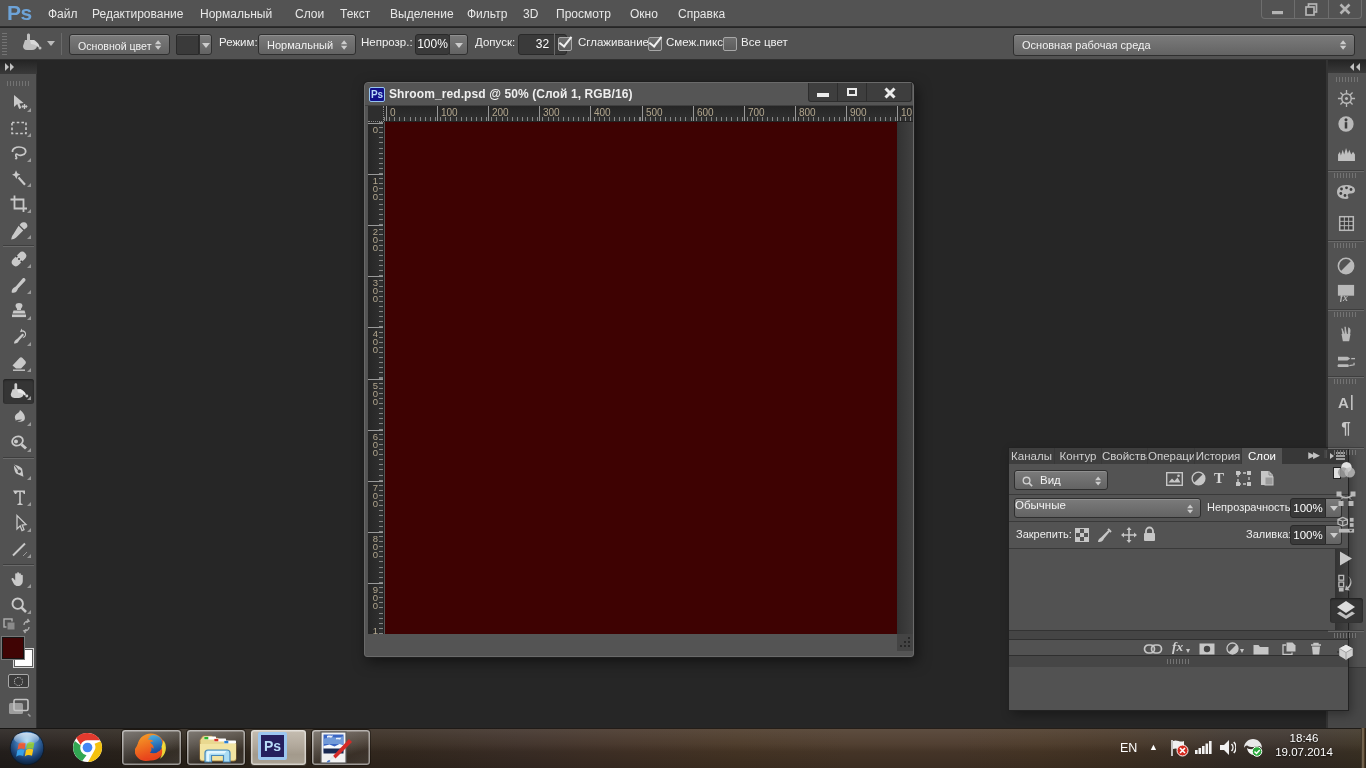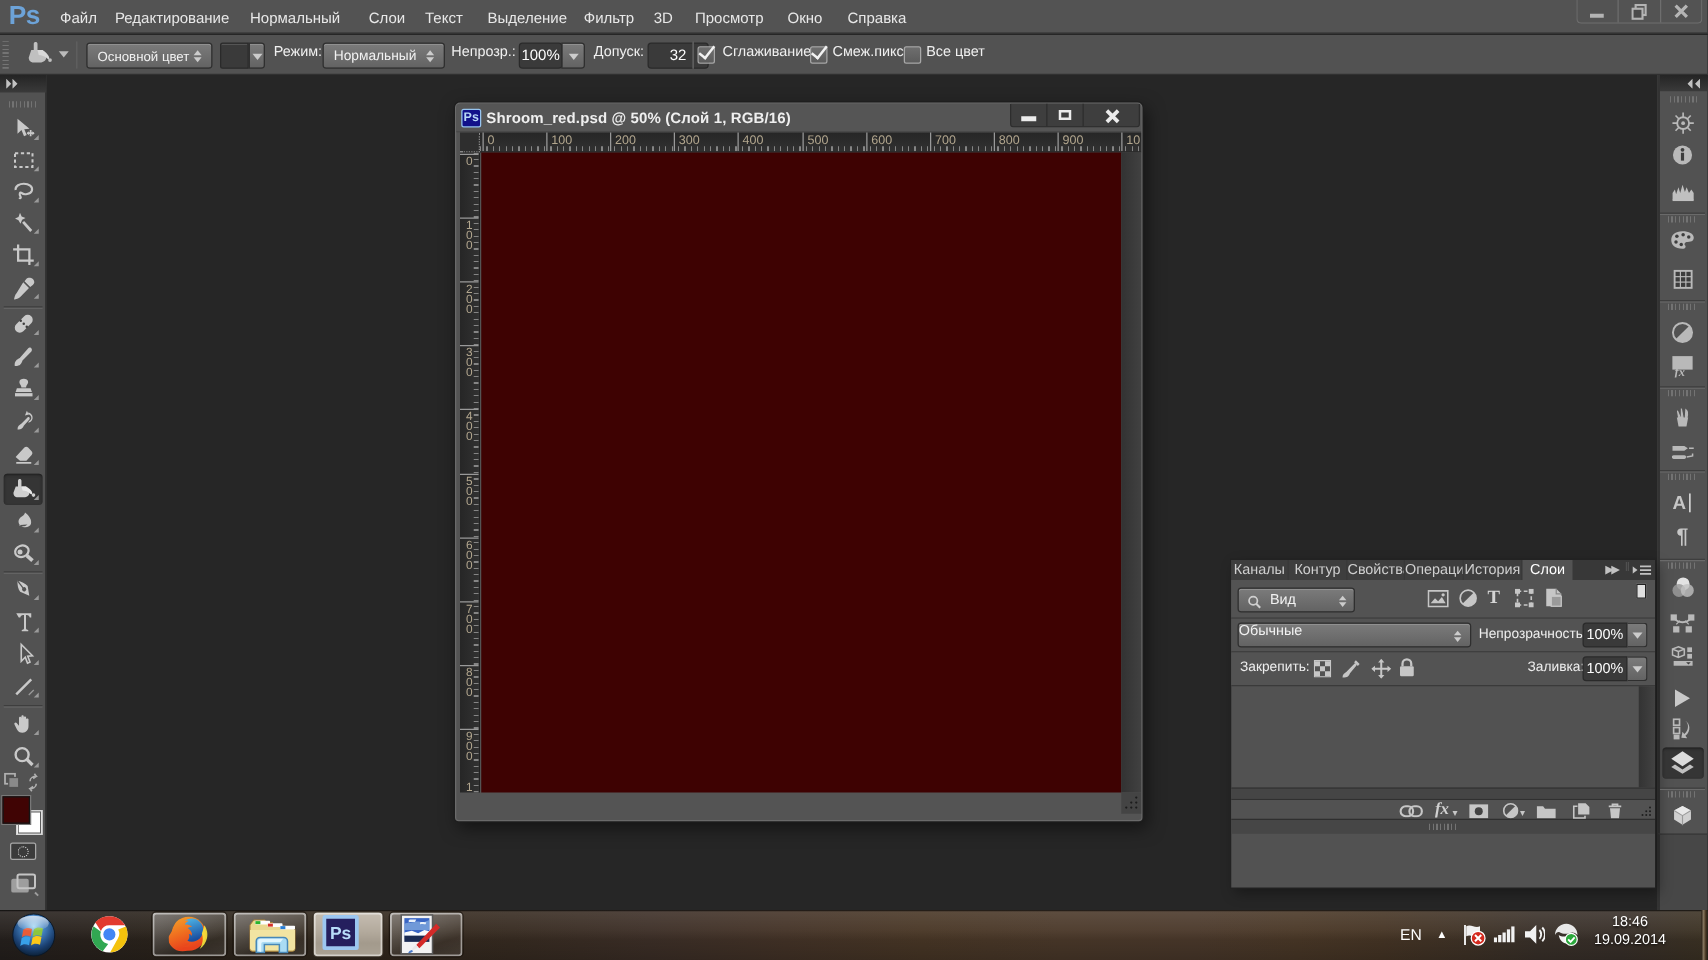--- a/index.html
+++ b/index.html
@@ -53,21 +53,21 @@
 #dcanvas{position:absolute;left:20px;top:39px;width:512px;height:512px;background:#3e0202}
 #dgutter{position:absolute;left:532px;top:39px;width:16px;height:512px;background:linear-gradient(to right,#323232,#414141)}
 #dstatus{position:absolute;left:2px;top:551px;width:544px;height:17px;background:linear-gradient(#3c3c3c,#434343);font-size:11px;color:#e4e4e4}
 .ssep{position:absolute;top:1px;width:1px;height:15px;background:#2e2e2e;box-shadow:1px 0 0 #555}
 #dgrip{position:absolute;left:532px;top:551px;width:16px;height:17px;background:#444}
 .rlabel{position:absolute;top:1px;font-size:10px;color:#b2a68e}
 .rtick{position:absolute;bottom:0;width:1px;background:#999}
 .vlabel{position:absolute;left:4px;font-size:9.5px;color:#b2a68e;line-height:8.2px;text-align:center;width:7px}
 .vtick{position:absolute;right:0;height:1px;background:#999}
 
-#lpanel{position:absolute;left:985px;top:448px;width:339px;height:262px;background:#525252;box-shadow:0 0 0 1px #222,3px 4px 10px rgba(0,0,0,.35)}
+#lpanel{position:absolute;left:1009px;top:448px;width:339px;height:262px;background:#525252;box-shadow:0 0 0 1px #222,3px 4px 10px rgba(0,0,0,.35)}
 #ltabs{position:absolute;left:0;top:0;width:339px;height:16px;background:#383838;display:flex}
 #ltabs .tab{height:16px;background:#3e3e3e;color:#cfcfcf;font-size:11.5px;line-height:16px;text-align:center;margin-right:1px;overflow:hidden;white-space:nowrap}
 #ltabs .tab.act{background:#535353;color:#fff}
 .lrow{position:absolute;left:0;width:339px;background:#535353;border-bottom:1px solid #3a3a3a}
 .llbl{position:absolute;font-size:11px;color:#eee;white-space:nowrap}
 .lsel{position:absolute;background:linear-gradient(#7b7b7b,#636363);border:1px solid #2f2f2f;border-radius:3px;box-shadow:inset 0 1px 0 #909090;color:#f2f2f2;font-size:11.5px}
 .ldark{position:absolute;background:#3a3a3a;border:1px solid #2a2a2a;border-radius:3px 0 0 3px;color:#fdfdfd;font-size:11.5px;text-align:center}
 .larr{position:absolute;background:linear-gradient(#7b7b7b,#636363);border:1px solid #2f2f2f;border-left:none;border-radius:0 3px 3px 0}
 .larr:before{content:"";position:absolute;left:50%;top:50%;margin-left:-4px;margin-top:-2px;border-left:4px solid transparent;border-right:4px solid transparent;border-top:5px solid #ccc}
 #lrow1{position:absolute;left:0;top:101px;width:339px;height:39px;background:#525252}
@@ -140,20 +140,24 @@
   <div class="dropbtn" style="left:449px;top:6px;width:19px;height:21px"></div>
   <span class="olbl" style="left:475px">Допуск:</span>
   <div class="darkbox" style="left:518px;top:6px;width:49px;height:21px;line-height:19px">32</div>
   <div class="vsep" style="left:554px"></div>
   <div class="cb on" style="left:558px"></div>
   <span class="olbl" style="left:578px">Сглаживание</span>
   <div class="cb on" style="left:648px"></div>
   <span class="olbl" style="left:666px">Смеж.пикс</span>
   <div class="cb" style="left:723px"></div>
   <span class="olbl" style="left:741px">Все цвет</span>
+  <div class="sel" style="left:1013px;top:6px;width:342px;height:22px">
+        <span class="t">Основная рабочая среда</span>
+        <span class="updn" style="transform:scale(.8)"></span>
+      </div>
 </div>
 <div id="toolbar">
   <div id="tb-head"><svg width="12" height="8" viewBox="0 0 12 8" style="margin-top:3px">
           <path d="M1 0 l4 4 -4 4 Z M6 0 l4 4 -4 4 Z" fill="#c2c2c2"></path>
         </svg></div>
   <div class="grip-h" style="left:7px;top:21px;width:23px"></div>
 </div>
 <div id="tool-sel"></div>
 <div id="tools">
 <div class="tool" style="top:91px">
@@ -640,21 +644,21 @@
         <path d="M12.5 5 a5 5 0 0 1 0 7 M14.8 3 a8 8 0 0 1 0 11" stroke="#f2f2f2" stroke-width="1.5" fill="none"></path>
       </svg>
   <svg class="tray" style="left:1243px;top:10px" width="20" height="19" viewBox="0 0 20 19">
         <path d="M1 10 C1 5 5 1 10 1 c5 0 9 4 9 9 c-2-2-4-2.5-6.5-1.5 c-2 0.8-5.5 0.8-7.5-0.5 C3.5 7 2 8 1 10 Z" fill="#e8e8e8"></path>
         <path d="M4 10 c2 1.5 5 1.5 8 0.5 c2.5-0.8 4.5 0 6 1.5 c-1 3-4 5-7 5 c-3.5 0-6.5-3-7-7 Z" fill="#f4f4f4"></path>
         <circle cx="14" cy="13.5" r="4.8" fill="#2ba83c" stroke="#fff"></circle>
         <path d="M11.5 13.5 l2 2 l3.2-3.6" stroke="#fff" stroke-width="1.5" fill="none"></path>
       </svg>
   <div id="clock">
         <div>18:46</div>
-        <div style="margin-top:2px">19.09.2014</div>
+        <div style="margin-top:2px">19.07.2014</div>
       </div>
   <div id="showdesk"></div>
 </div>
 <div id="dk-sel"></div>
 <div id="dkicons">
 <div class="dk" style="top:86px">
         <svg width="19" height="19" viewBox="0 0 20 20">
           <circle cx="10" cy="10" r="5" fill="none" stroke="#b9b9b9" stroke-width="1.6"></circle>
           <circle cx="10" cy="10" r="1.6" fill="#b9b9b9"></circle>
           <g stroke="#b9b9b9" stroke-width="1.4">

